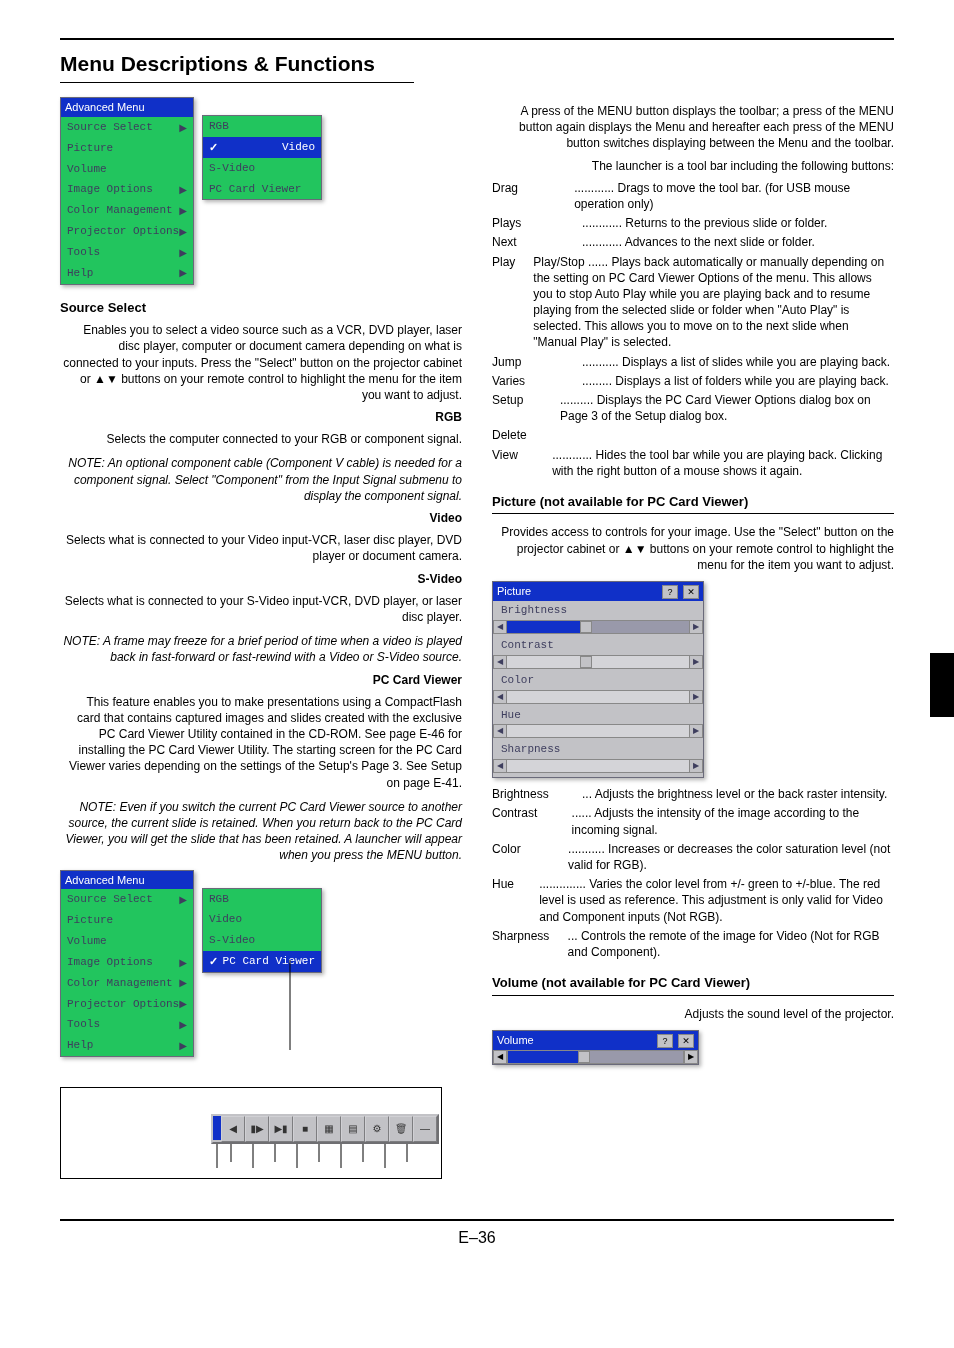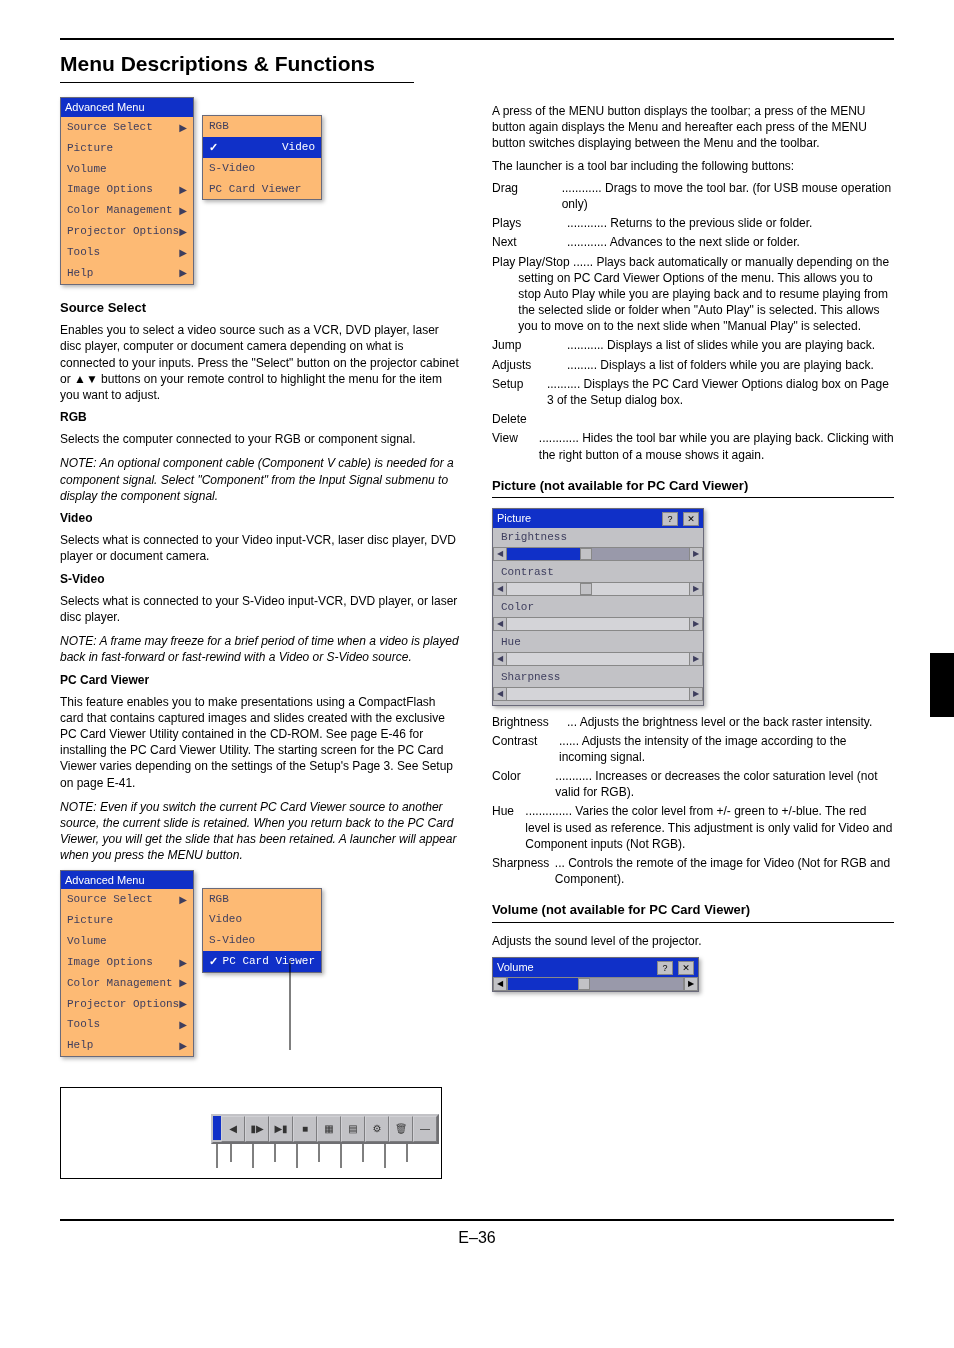--- a/index.html
+++ b/index.html
@@ -45,54 +45,54 @@
     display: flex;
     flex-direction: row;
     gap: 30px;
     padding: 0 60px;
   }
   .col-left, .col-right {
     width: 405px;
     font-size: 12px;
     line-height: 1.35;
   }
-  p { margin: 6px 0; }
+  p { margin: 6px 0; text-align: right; }
   h3.sec-heading {
     font-size: 13px;
     font-weight: bold;
     margin: 14px 0 3px 0;
   }
   .sec-underline {
     border-top: 1px solid #000;
     width: 100%;
     margin-bottom: 10px;
   }
   .note {
     font-style: italic;
     margin-top: 8px;
   }
   .adj-line {
     display: flex;
-    gap: 3px;
+    gap: 18px;
     margin: 3px 0;
   }
   .adj-label {
     width: 72px;
   }
 
   
   .menu-pair {
     display: flex;
     flex-direction: row;
     align-items: flex-start;
     gap: 8px;
     margin-bottom: 10px;
   }
   .menu-panel, .submenu-panel {
-    background: #fdba74;
+    background: #22c55e;
     border: 1px solid #6a6a7a;
     font-family: "Courier New", monospace;
     font-size: 11px;
     color: #3e3e5e;
     box-shadow: 2px 2px 4px rgba(0,0,0,.3);
   }
   .menu-panel { width: 132px; }
   .submenu-panel { width: 118px; margin-top: 18px; }
   .menu-title {
     background: #1030c8;
@@ -451,37 +451,38 @@
         </div>
       <div class="adj-line">
           <span class="adj-label">Play</span>
           <span>Play/Stop ...... Plays back automatically or manually depending on the setting on PC Card Viewer Options of the menu. This allows you to stop Auto Play while you are playing back and to resume playing from the selected slide or folder when "Auto Play" is selected. This allows you to move on to the next slide when "Manual Play" is selected.</span>
         </div>
       <div class="adj-line">
           <span class="adj-label">Jump</span>
           <span>........... <span>Displays a list of slides while you are playing back.</span></span>
         </div>
       <div class="adj-line">
-          <span class="adj-label">Adjusts</span>
+          <span class="adj-label">Varies</span>
           <span>......... <span>Displays a list of folders while you are playing back.</span></span>
         </div>
       <div class="adj-line">
           <span class="adj-label">Setup</span>
           <span>.......... <span>Displays the PC Card Viewer Options dialog box on Page 3 of the Setup dialog box.</span></span>
         </div>
       <div class="adj-line">
           <span class="adj-label">Delete</span>
         </div>
       <div class="adj-line">
           <span class="adj-label">View</span>
           <span>............ <span>Hides the tool bar while you are playing back. Clicking with the right button of a mouse shows it again.</span></span>
         </div>
 
       <h3 class="sec-heading">Picture  (not available for PC Card Viewer)</h3>
       <div class="sec-underline"></div>
+      <p>Provides access to controls for your image. Use the "Select" button on the projector cabinet or ▲▼ buttons on your remote control to highlight the menu for the item you want to adjust.</p>
 
       <div class="picture-dialog">
         <div class="dlg-title">
           <span>Picture</span>
           <span class="titlebar-icons">
             <span>?</span>
             <span>✕</span>
           </span>
         </div>
         <div class="slider-block">

